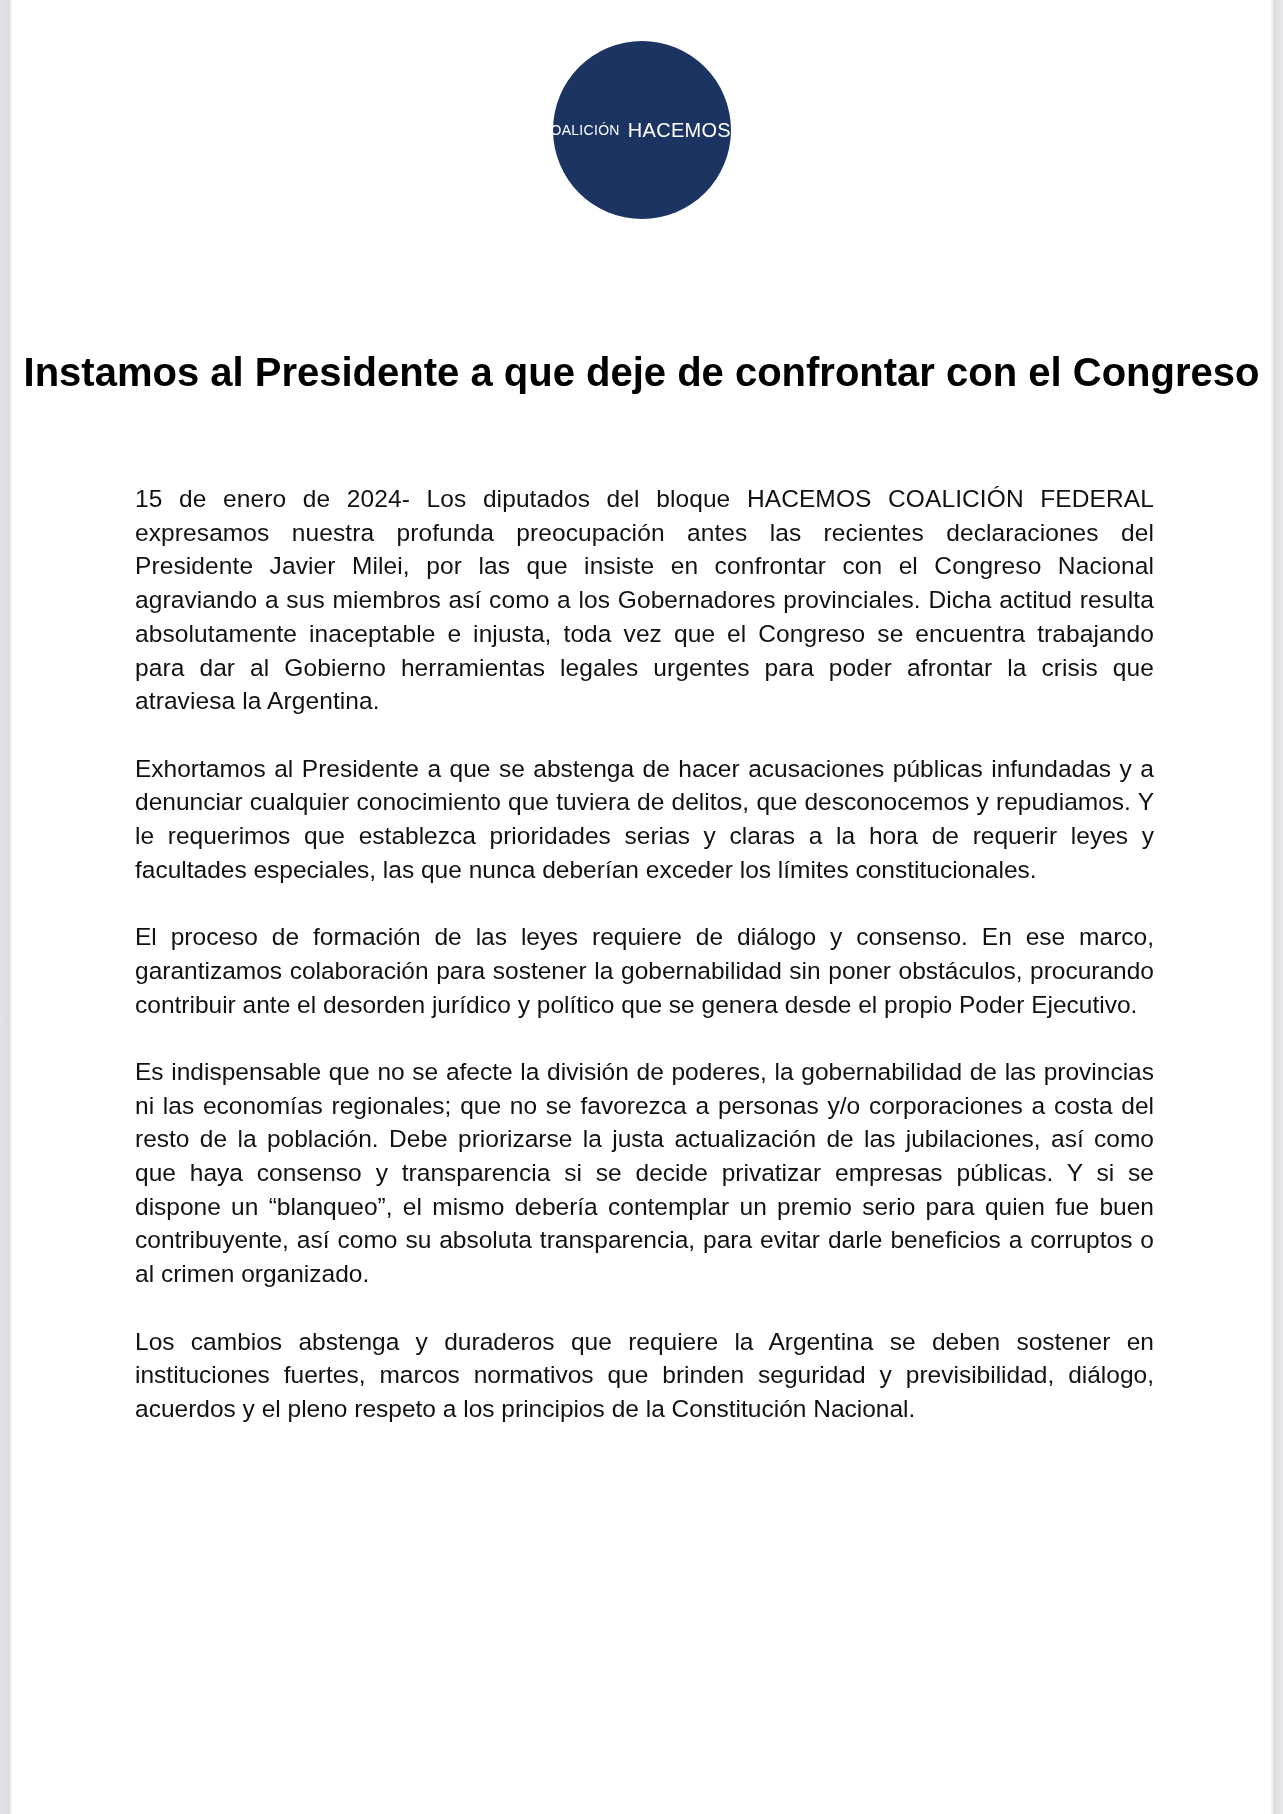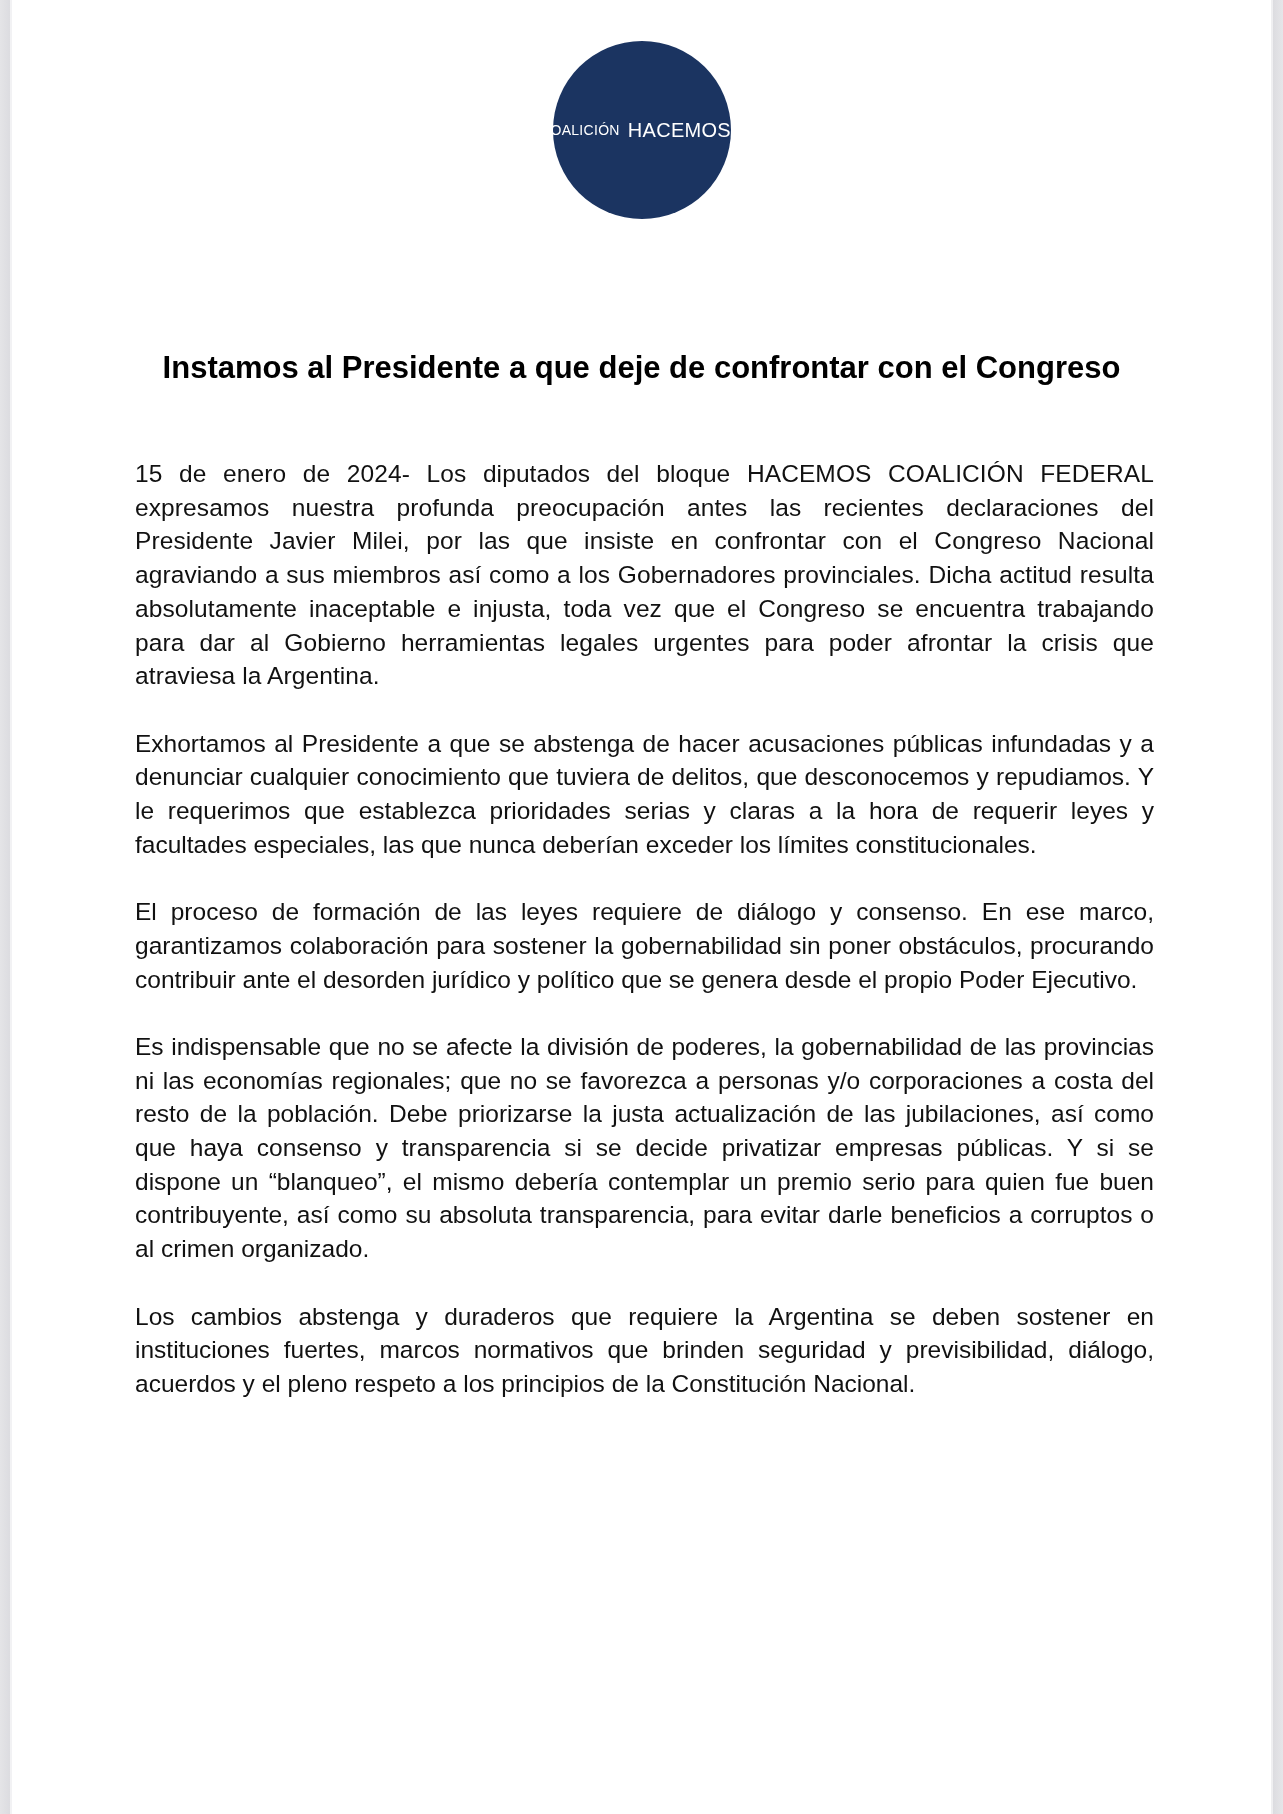--- a/index.html
+++ b/index.html
@@ -65,41 +65,42 @@
   .logo .l1 { font-size: 20px; letter-spacing: 0.3px; }
   .logo .l2 { font-size: 14px; letter-spacing: 0.3px; margin: 2px 8px 1px 0; }
   .logo .l3 { font-size: 20px; letter-spacing: 0.3px; }
 
   .title {
     position: absolute;
     left: 0;
     top: 350px;
     width: 1283px;
     text-align: center;
-    font-size: 31px;
+    font-size: 40px;
     font-weight: bold;
     color: #000000;
     white-space: nowrap;
   }
 
   .body {
     position: absolute;
     left: 135px;
     top: 457px;
     width: 1019px;
     color: #111111;
   }
   .para {
     font-size: 24.5px;
     line-height: 33.7px;
     text-align: justify;
     margin: 0 0 33.7px 0;
   }
   .para.first {
     letter-spacing: 0.1px;
+    margin-top: 25px;
   }
 </style>
 </head>
 <body>
 
 <div class="edge-left"></div>
 <div class="edge-left-line"></div>
 <div class="edge-right"></div>
 <div class="edge-right-line"></div>
 

